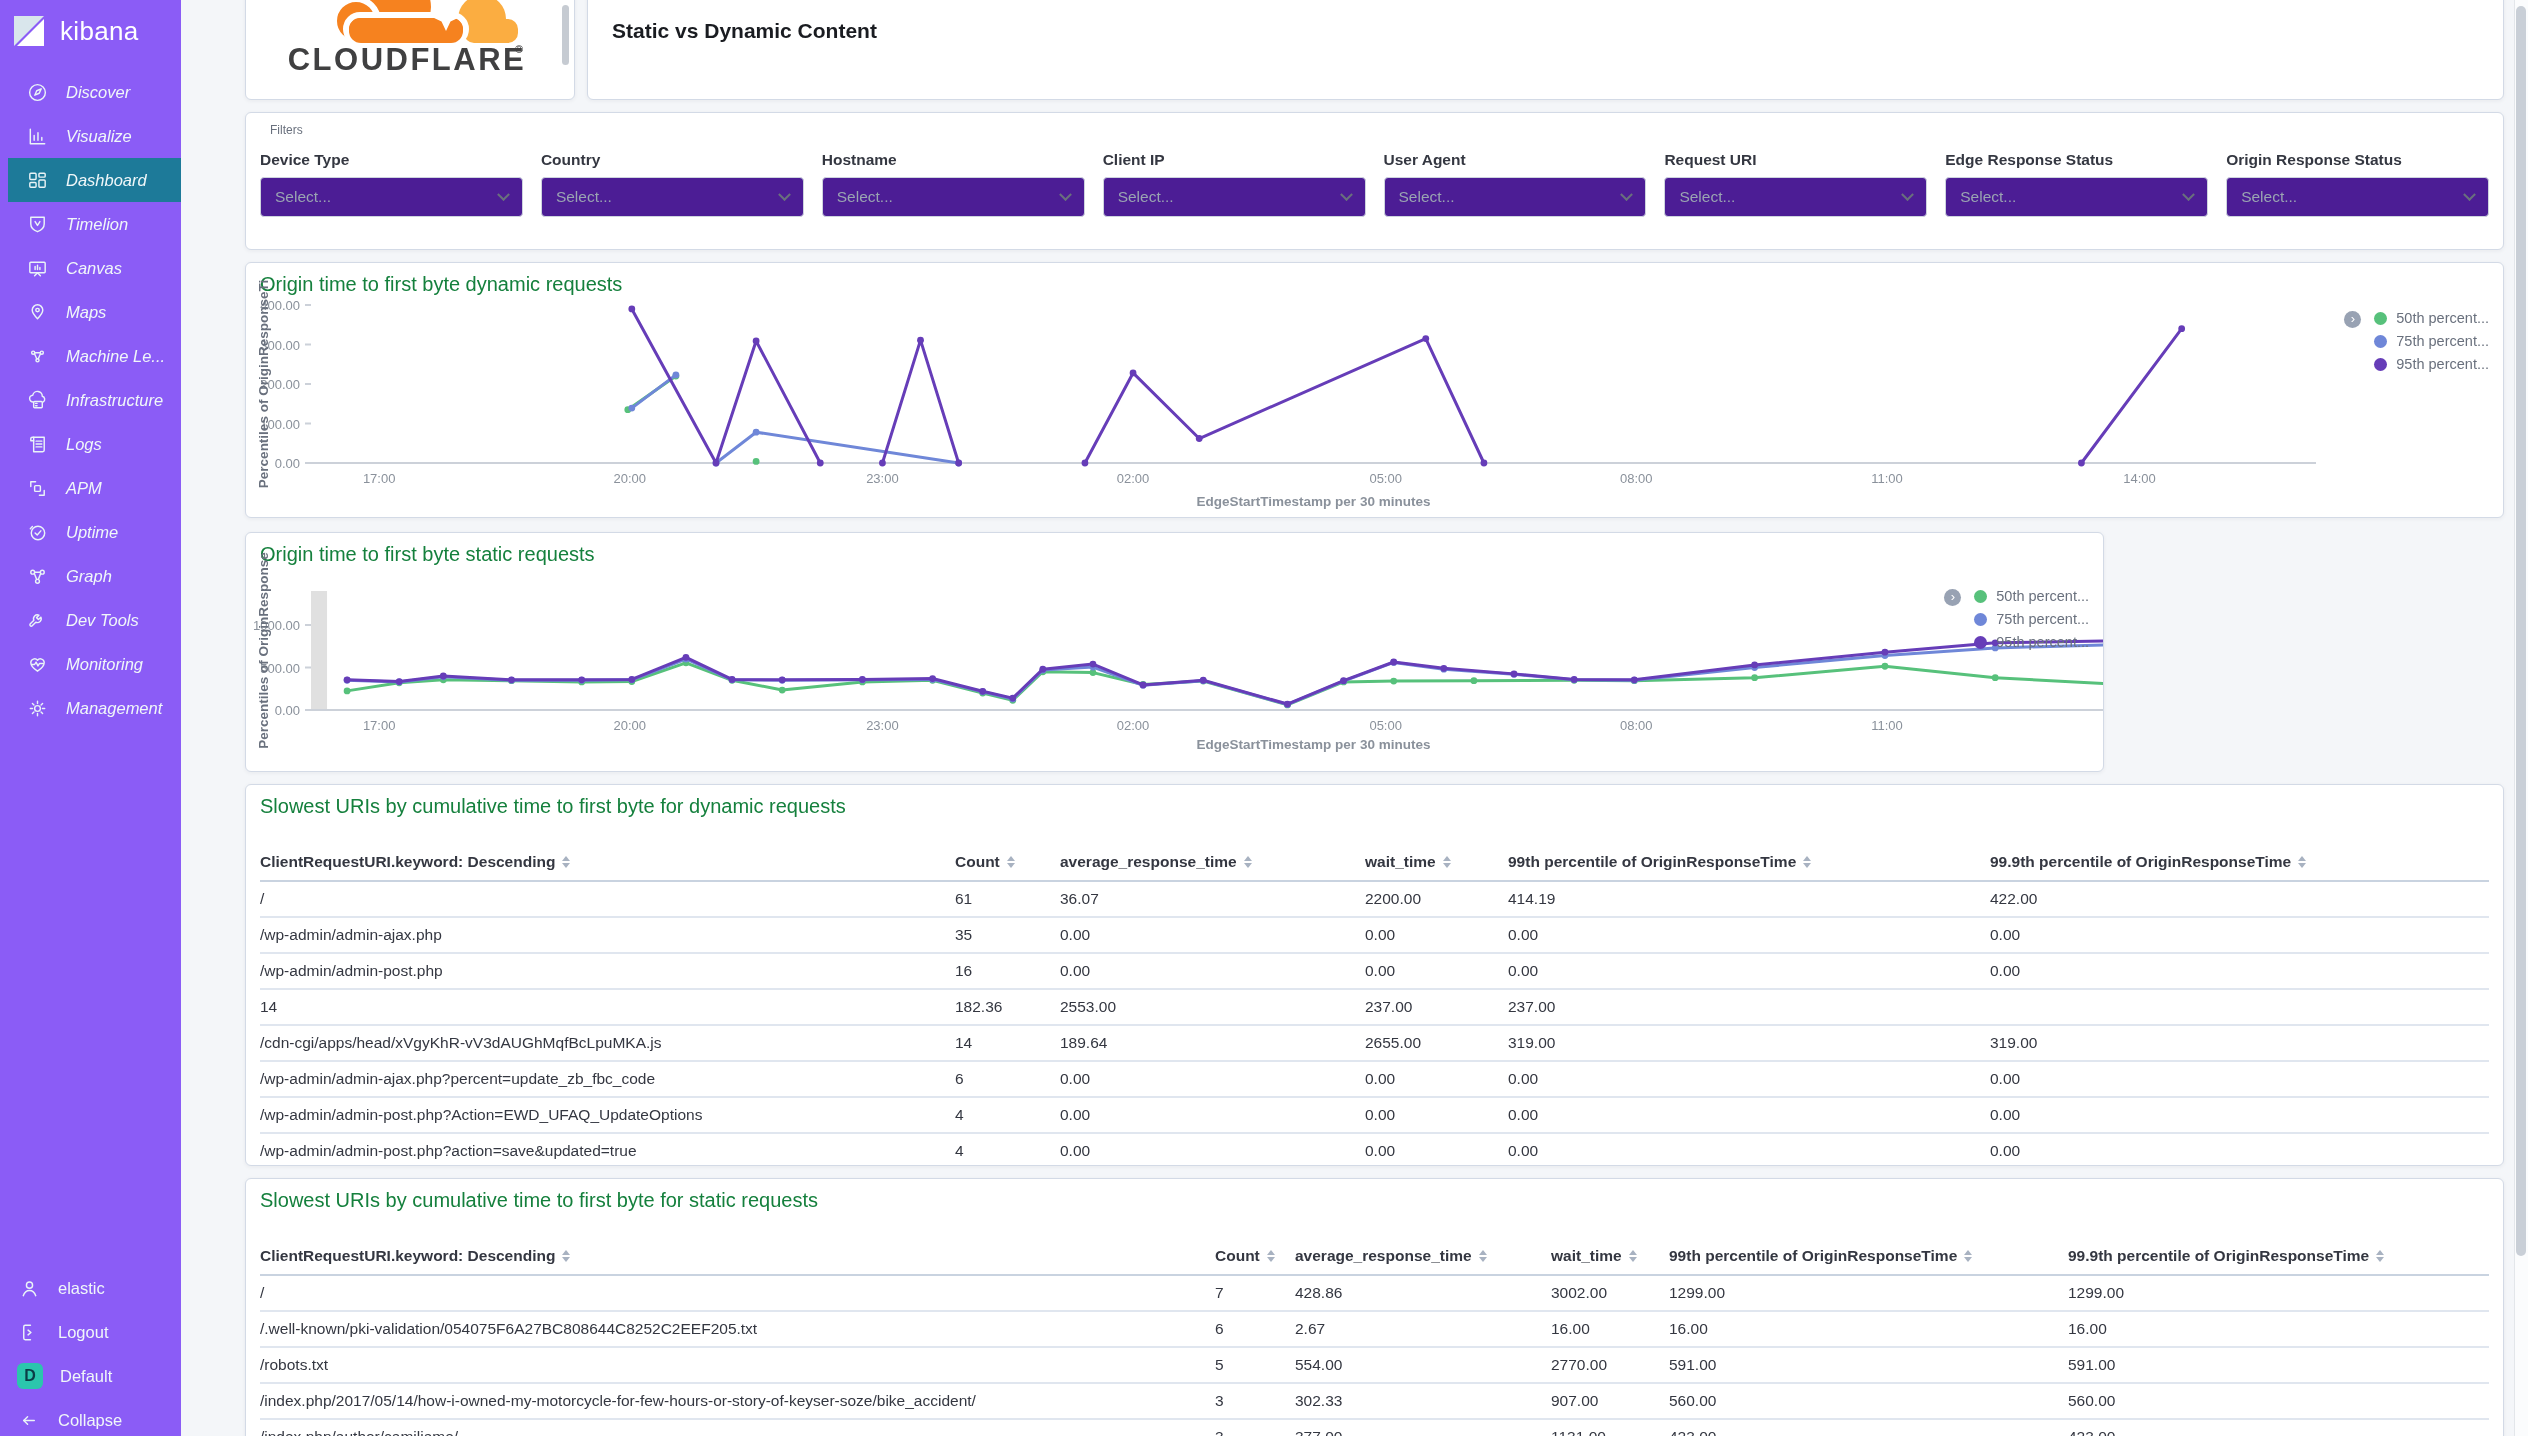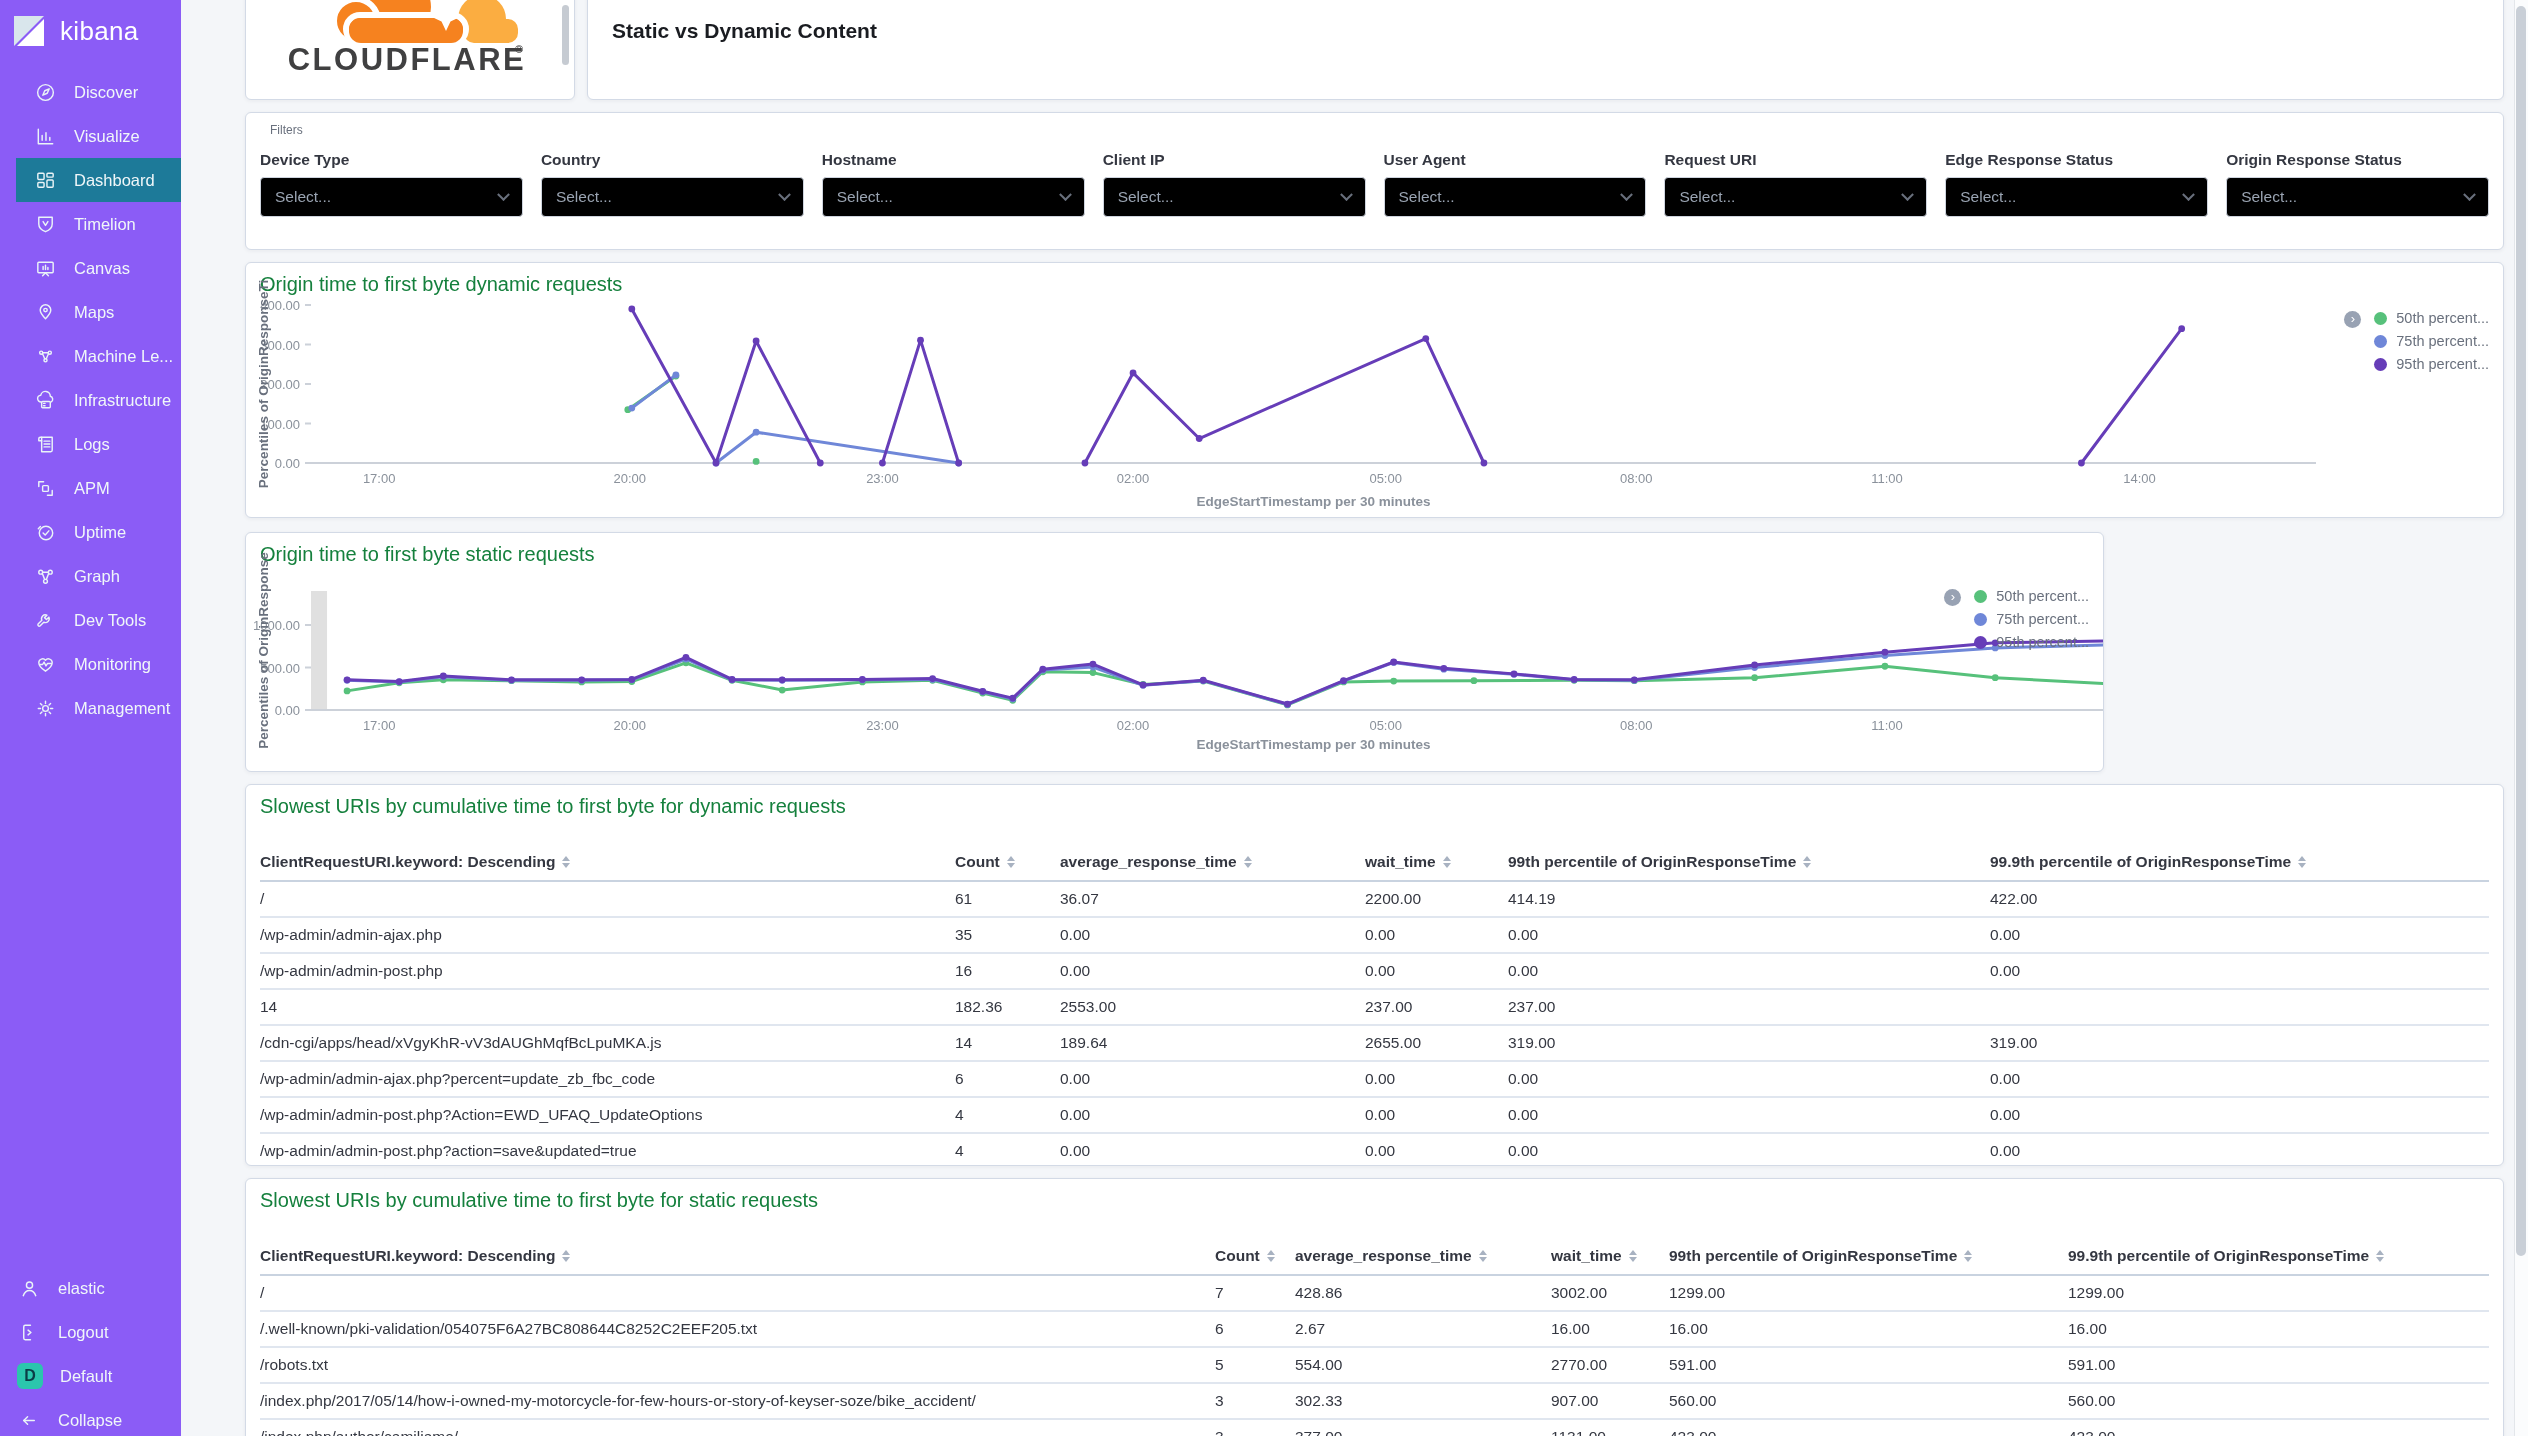--- a/index.html
+++ b/index.html
@@ -7,42 +7,42 @@
   body {
     width:2528px; height:1436px; overflow:hidden; position:relative;
     background:#f4f6f9;
     font-family:"Liberation Sans","DejaVu Sans",sans-serif;
     color:#343741;
   }
   
   .sidebar { position:absolute; left:0; top:0; width:181px; height:1436px; background:#8b5cf6; z-index:5; }
   .side-logo { display:flex; align-items:center; gap:13px; padding:13px 0 0 11px; }
   .side-logo-text { font-size:26px; color:#ffffff; letter-spacing:.3px; }
-  .nav { position:absolute; top:70px; left:16px; right:0; }
+  .nav { position:absolute; top:70px; left:8px; right:0;font-style:italic; }
   .nav-item { height:44px; display:flex; align-items:center; gap:17px; padding-left:17px;
     font-size:16.5px; color:#f0f7f9; cursor:pointer; }
   .nav-item.selected { background:#1d7a99; }
   .nav-footer { position:absolute; top:1266px; left:0; right:0; }
   .icon-24 { width:24px; height:24px; flex:0 0 24px; display:flex; align-items:center; justify-content:center; }
   .space-badge { width:26px; height:26px; flex:0 0 26px; border-radius:6px; background:#2bc6ad;
     color:#0b3c46; font-weight:bold; font-size:16px; display:flex; align-items:center; justify-content:center; }
   
   .panel { position:absolute; background:#fff; border:1px solid #d3dae6; border-radius:6px;
     box-shadow:0 1px 4px rgba(32,38,47,.06); overflow:hidden; }
   .vis-title { padding:10px 12px 0 14px; font-size:20px; color:#15803d; white-space:nowrap; }
   .dash-title { padding:34px 0 0 24px; font-size:21px; font-weight:bold; color:#1a1c21; }
   
   .cf-wrap { position:absolute; left:50%; top:-16px; transform:translateX(-50%); }
   .panel-scroll-thumb { position:absolute; right:5px; top:20px; width:7px; height:60px;
     background:#c6cbd2; border-radius:4px; }
   
   .filters-label { padding:10px 0 0 24px; font-size:12px; color:#69707d; }
   .filter-row { display:grid; grid-template-columns:repeat(8,1fr); gap:18px; padding:14px 14px 0 14px; }
   .filter-label { font-size:15.5px; font-weight:bold; color:#343741; margin-bottom:8px; }
-  .select-box { height:40px; background:#000000; border:1px solid #ced4de; border-radius:4px;
+  .select-box { height:40px; background:#4c1d95; border:1px solid #ced4de; border-radius:4px;
     display:flex; align-items:center; justify-content:space-between; padding:0 14px;
     font-size:15.5px; color:#9aa4b2; cursor:pointer; }
   .caret { width:9px; height:9px; border-right:2px solid #69707d; border-bottom:2px solid #69707d;
     transform:rotate(45deg) translate(-2px,-2px); }
   
   .chart-svg { position:absolute; left:0; top:0; }
   .legend { position:absolute; right:14px; display:flex; flex-direction:column; gap:7px; }
   .legend-item { position:relative; display:flex; align-items:center; gap:9px; font-size:14.5px;
     color:#69707d; cursor:pointer; justify-content:flex-start; }
   .legend-dot { width:13px; height:13px; border-radius:50%; flex:0 0 13px; }

